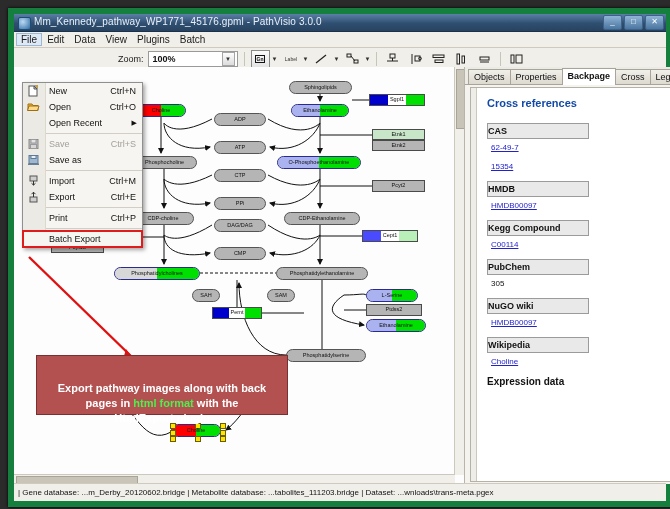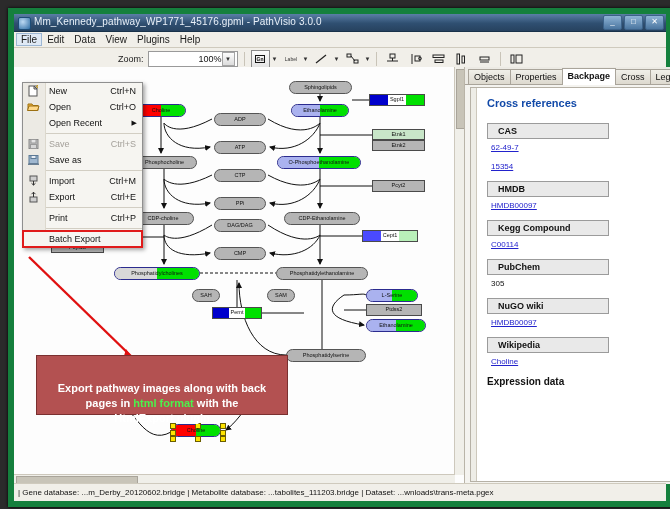--- a/index.html
+++ b/index.html
@@ -28,21 +28,21 @@
   #menubar{height:15px;background:#f1efe9;border-bottom:1px solid #cfcabd;
            display:flex;align-items:center;padding-left:2px;position:relative;z-index:40;}
   #menubar .mi{font-size:10px;color:#1a1a1a;padding:1px 5px;}
   #menubar .mi.open{background:#dfe9f5;border:1px solid #9db7d4;padding:0 4px;}
 
   
   #toolbar{height:21px;background:#f1efe9;border-bottom:1px solid #cfcabd;
            display:flex;align-items:center;padding-left:4px;gap:4px;position:relative;}
   .tlabel{font-size:9px;color:#222;}
   .combo{height:14px;border:1px solid #9a9a9a;background:#fff;display:flex;align-items:center;
-         justify-content:flex-end;font-size:9px;color:#111;padding:0 2px 0 4px;}
+         justify-content:space-between;font-size:9px;color:#111;padding:0 2px 0 4px;font-weight:bold;}
   .combo .arr{width:11px;height:12px;background:linear-gradient(#fdfdfd,#dcdcdc);
          border:1px solid #a5a5a5;display:flex;align-items:center;justify-content:center;font-size:6px;color:#333;}
   .tbtn{width:17px;height:16px;border:1px solid transparent;display:flex;align-items:center;
         justify-content:center;background:transparent;}
   .tbtn.box{border:1px solid #8a8a8a;background:linear-gradient(#fcfcfc,#e3e3e3);}
   .caret{font-size:6px;color:#333;margin-left:-2px;}
   .sep{width:1px;height:14px;background:#c9c4b8;margin:0 2px;}
 
   
   #main{position:absolute;left:0;right:0;top:53px;bottom:17px;display:flex;}
@@ -60,21 +60,21 @@
   #tabs{display:flex;align-items:flex-end;height:17px;background:#eceae4;padding-left:3px;
         border-bottom:1px solid #a9a49a;}
   .tab{font-size:9px;color:#111;padding:1px 5px;border:1px solid #a9a49a;border-bottom:none;
        background:linear-gradient(#f0efe9,#ddd9cf);margin-right:-1px;height:12px;line-height:12px;}
   .tab.active{background:#fff;position:relative;top:1px;height:14px;line-height:13px;font-weight:bold;}
   #panelbody{flex:1;background:#fff;margin:2px 2px 2px 5px;border:1px solid #b6b1a6;
              position:relative;overflow:hidden;}
   #panelbody .inner{padding:9px 10px;}
   .xref-title{font-size:11px;font-weight:bold;color:#1149a8;margin-bottom:14px;}
   .xref-hdr{border:1px solid #9b9b9b;background:#e9e9e9;font-size:9px;font-weight:bold;
-            color:#111;padding:2px 10px;width:100px;}
+            color:#111;padding:2px 0;width:100px;}
   .xref-val{font-size:8px;margin:4px 0 10px 4px;color:#2222cc;text-decoration:underline;}
   .xref-val.plain{color:#111;text-decoration:none;}
   .expr{font-size:10px;font-weight:bold;color:#111;margin-top:8px;}
   #panelscroll{position:absolute;left:0;top:0;width:5px;bottom:0;background:#eeede7;border-right:1px solid #cdc8bc;}
 
   
   #statusbar{position:absolute;left:0;right:0;bottom:0;height:17px;background:#f1efe9;
              border-top:1px solid #cfcabd;display:flex;align-items:center;}
   #statusbar .st{font-size:8px;color:#111;padding-left:4px;white-space:nowrap;}
 
@@ -130,21 +130,21 @@
         <div class="tb">✕</div>
       </div>
     </div>
 
     <div id="menubar">
       <div class="mi open">File</div>
       <div class="mi">Edit</div>
       <div class="mi">Data</div>
       <div class="mi">View</div>
       <div class="mi">Plugins</div>
-      <div class="mi">Help</div>
+      <div class="mi">Batch</div>
     </div>
 
     <div id="toolbar">
       <div style="width:96px"></div>
       <span class="tlabel">Zoom:</span>
       <div class="combo" style="width:82px">
         <span>100%</span>
         <span class="arr">▼</span>
       </div>
       <div class="sep"></div>

